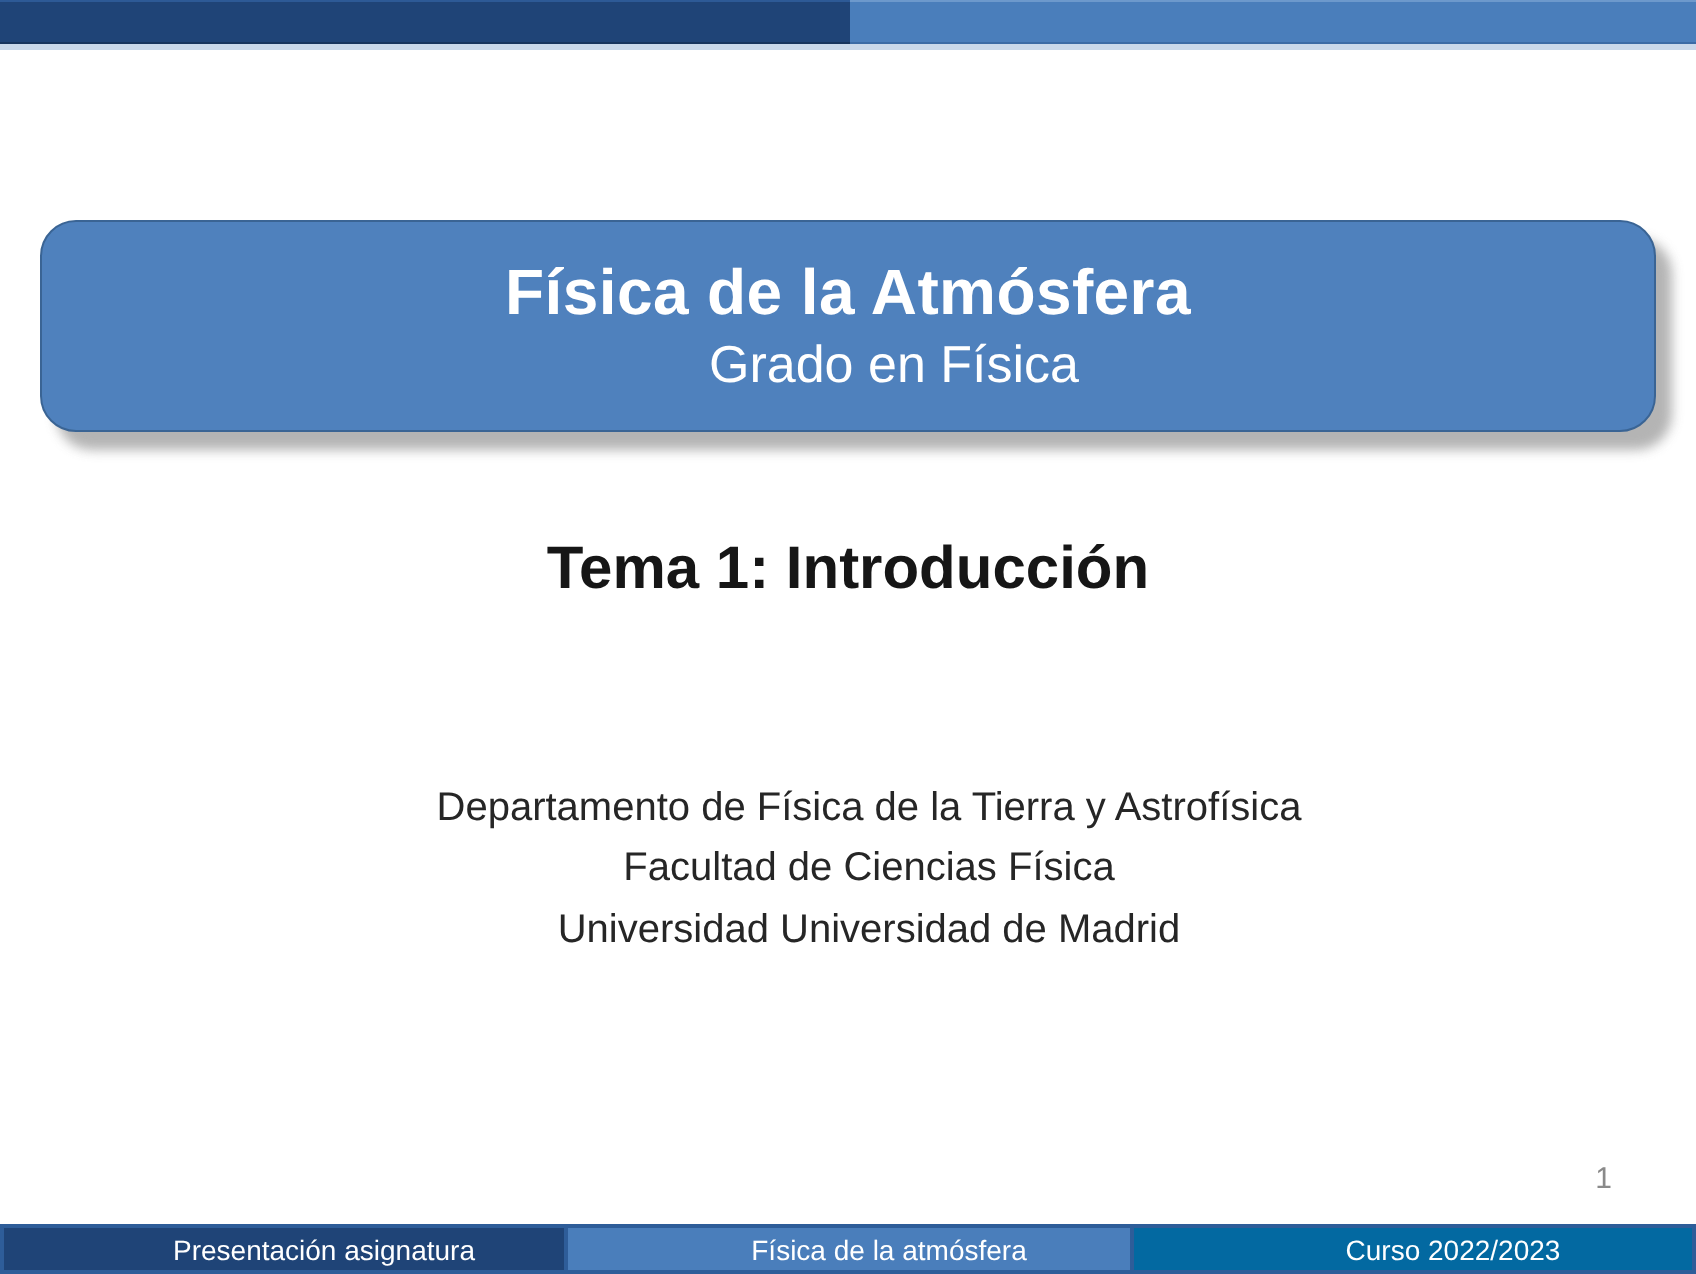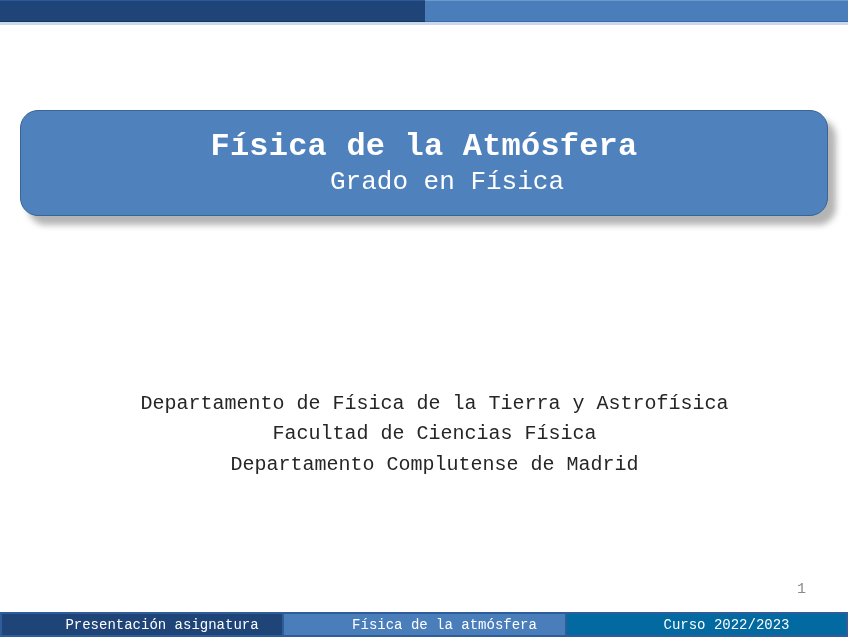--- a/index.html
+++ b/index.html
@@ -10,21 +10,20 @@
   body {
     font-family: "Liberation Sans", sans-serif;
   }
   #slide {
     position: relative;
     width: 848px;
     height: 637px;
     background: #ffffff;
     overflow: hidden;
     box-sizing: border-box;
-    font-family: Liberation Mono, monospace;
   }
 
   
   .topbar {
     position: absolute;
     left: 0;
     top: 0;
     width: 848px;
     height: 22px;
     display: flex;
@@ -209,25 +208,26 @@
   <div class="topbar-underline"></div>
 
   <div class="banner-wrap">
     <div class="banner-shadow"></div>
     <div class="banner">
       <div class="banner-title">Física de la Atmósfera</div>
       <div class="banner-subtitle">Grado en Física</div>
     </div>
   </div>
 
+  <div class="topic-heading">Tema 1: Introducción</div>
 
   <div class="affiliation">
     <div>Departamento de Física de la Tierra y Astrofísica</div>
     <div>Facultad de Ciencias Física</div>
-    <div>Departamento Complutense de Madrid</div>
+    <div>Universidad Universidad de Madrid</div>
   </div>
 
   <div class="page-number">1</div>
 
   <div class="footer-strip"></div>
   <div class="footer">
     <div class="footer-seg footer-seg-1">Presentación asignatura</div>
     <div class="footer-seg footer-seg-2">Física de la atmósfera</div>
     <div class="footer-seg footer-seg-3">Curso 2022/2023</div>
   </div>

